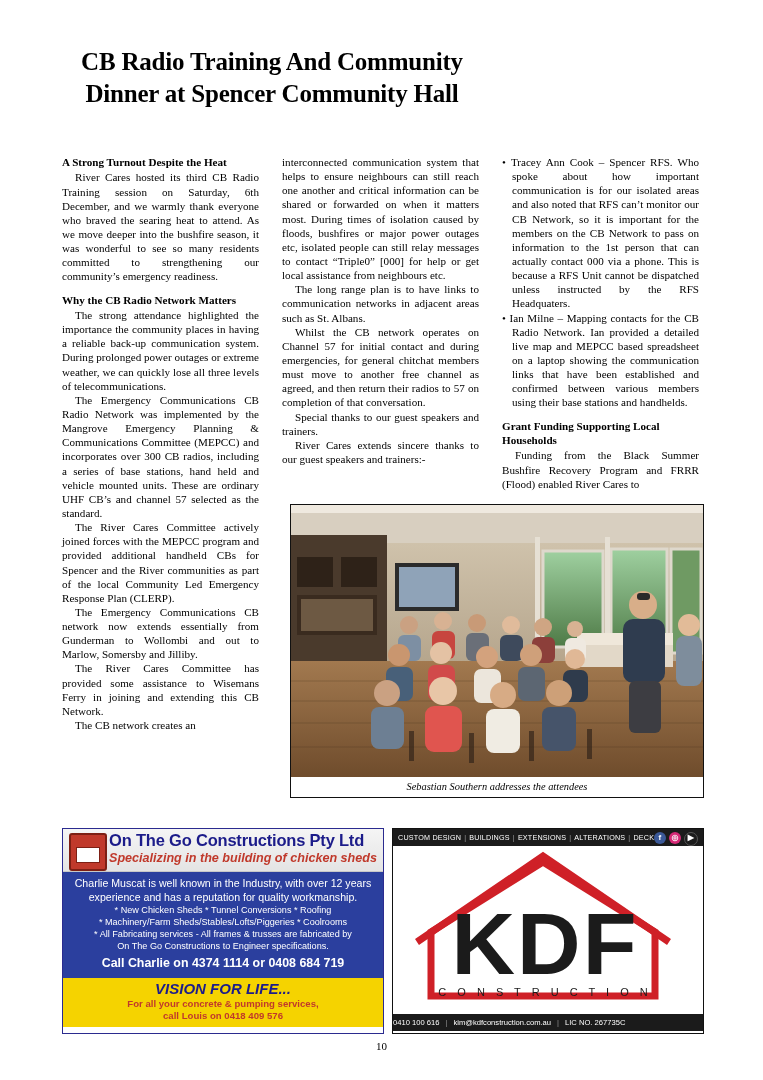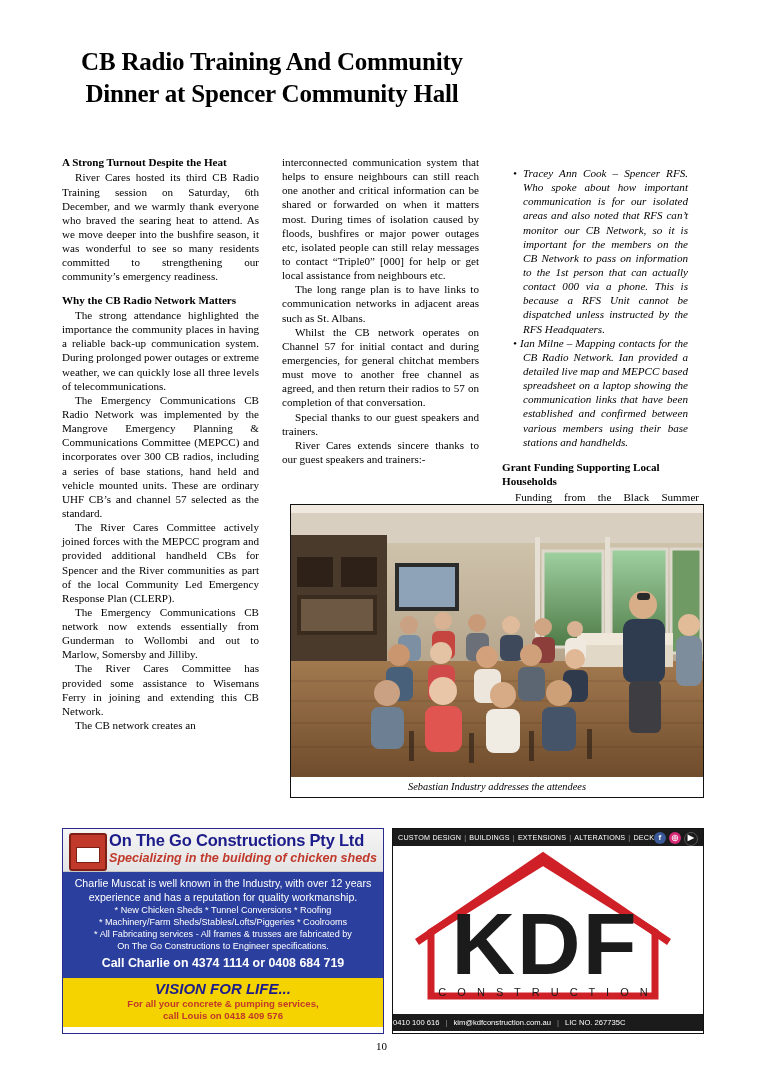--- a/index.html
+++ b/index.html
@@ -60,24 +60,23 @@
     text-align: left;
   }
   .subhead.spaced { margin-top: 9px; }
   p.body {
     margin: 0;
     text-indent: 13px;
     text-align: justify;
     hyphens: auto;
   }
   ul.bullets {
-    margin: 11px;
+    margin: 0;
     padding: 0;
     list-style: none;
-    font-style: italic;
   }
   ul.bullets li {
     margin: 0;
     padding-left: 10px;
     text-indent: -10px;
     text-align: justify;
     hyphens: auto;
   }
   ul.bullets li:before {
     content: "\2022\00a0";
@@ -415,21 +414,21 @@
           <rect x="332" y="114" width="42" height="64" rx="10" fill="#2f3c4f"></rect>
           <rect x="338" y="176" width="32" height="52" rx="6" fill="#3d3d42"></rect>
         </g>
 
         <g>
           <circle cx="398" cy="120" r="11" fill="#e2bb98"></circle>
           <rect x="385" y="131" width="26" height="50" rx="8" fill="#7e8d9c"></rect>
         </g>
       </svg>
     </div>
-    <div class="caption">Sebastian Industry addresses the attendees</div>
+    <div class="caption">Sebastian Southern addresses the attendees</div>
   </div>
 
   <div class="ad-left">
     <div class="ad-left-head">
       <div class="ad-logo"></div>
       <div class="ad-title">On The Go Constructions Pty Ltd</div>
       <div class="ad-sub">Specializing in the building of chicken sheds</div>
     </div>
     <div class="ad-body">
       <div class="lead">Charlie Muscat is well known in the Industry, with over 12 years experience and has a reputation for quality workmanship.</div>

